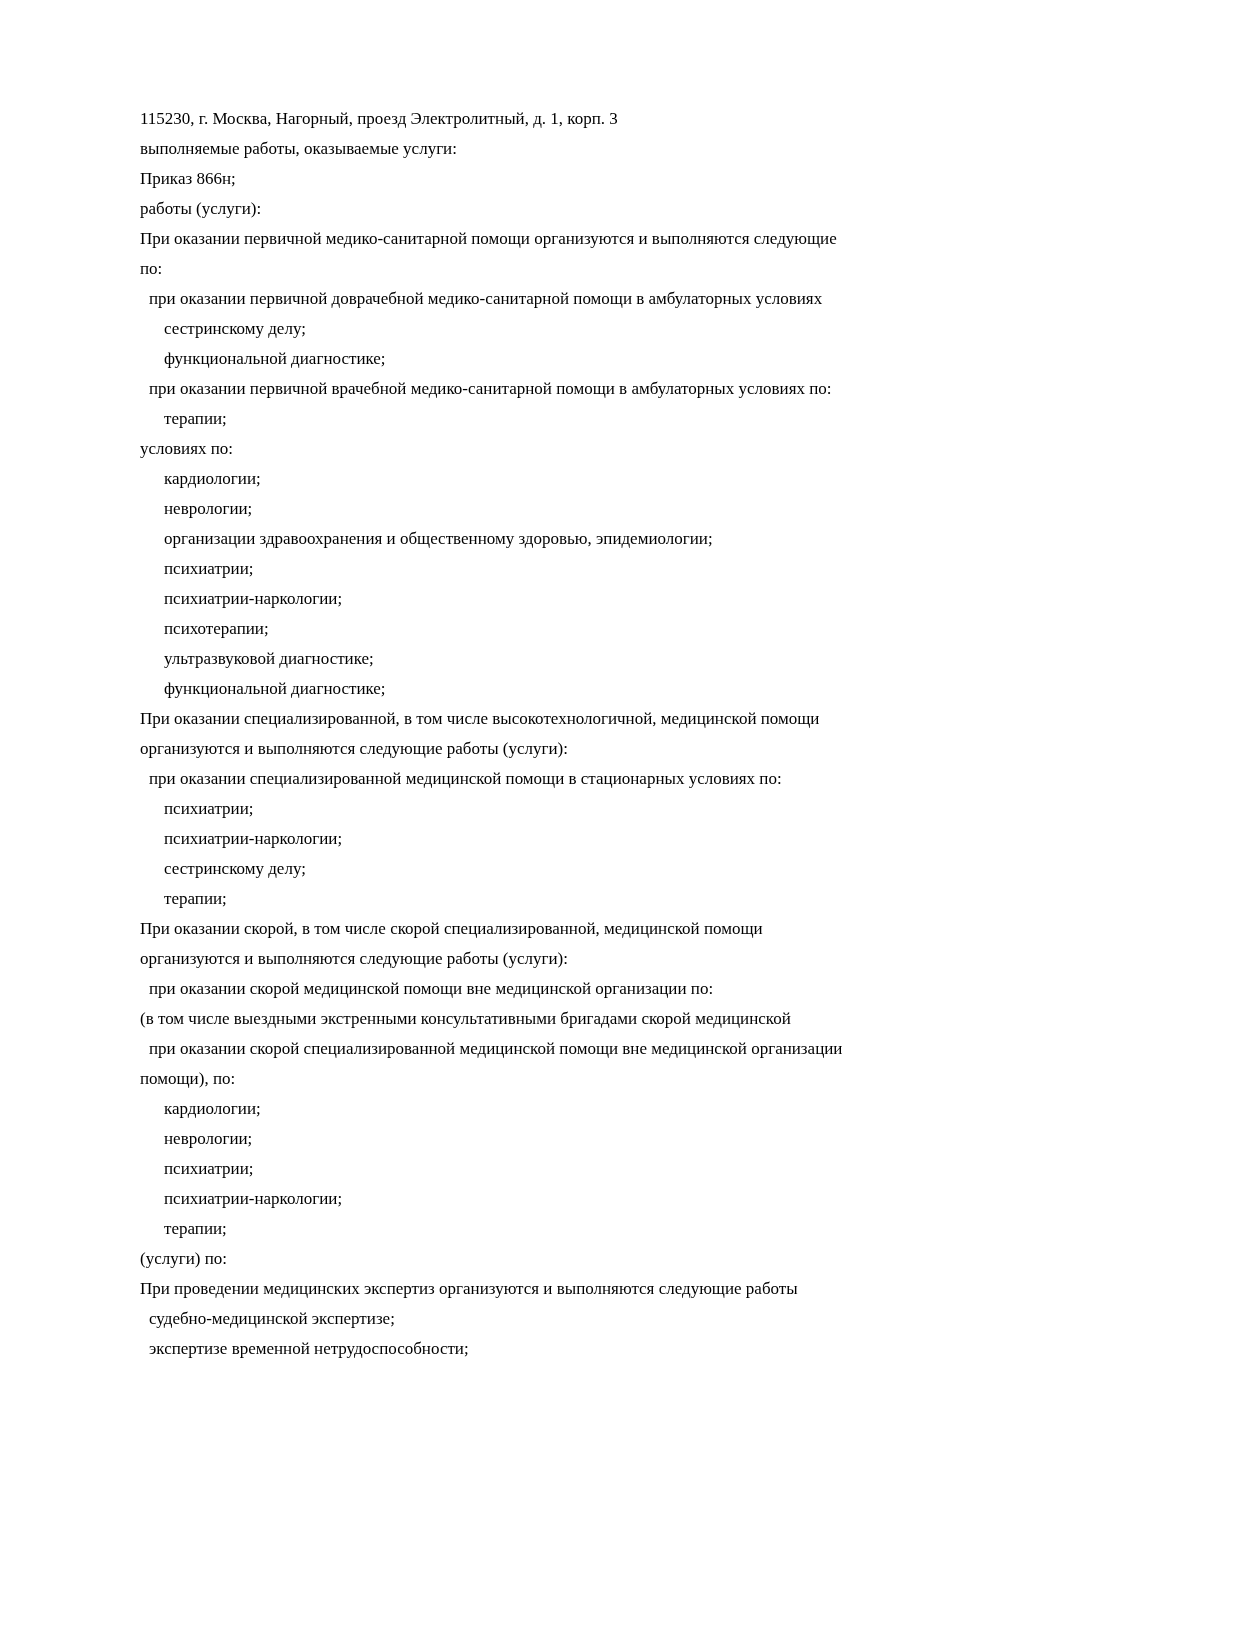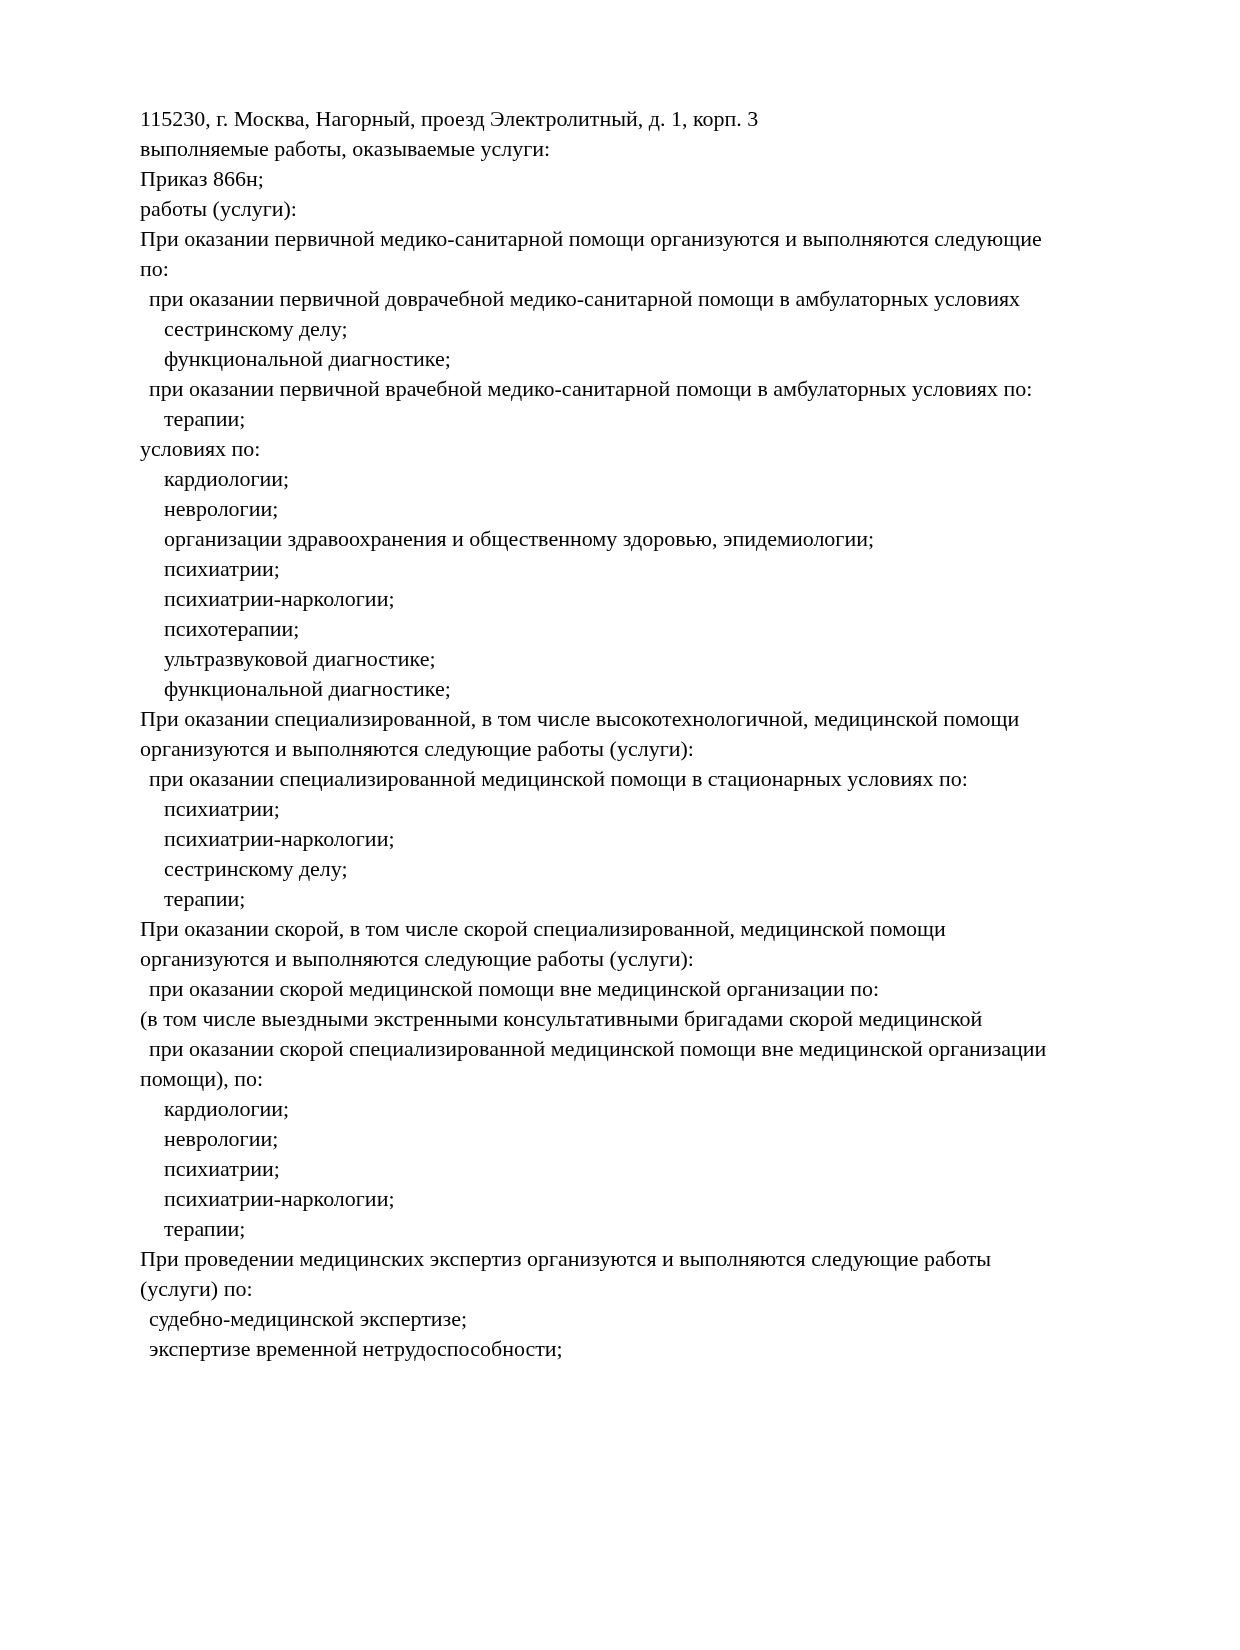--- a/index.html
+++ b/index.html
@@ -13,21 +13,21 @@
     overflow: hidden;
   }
   .doc-page {
     box-sizing: border-box;
     width: 1240px;
     height: 1650px;
     padding: 104px 80px 0 140px;
     background: #ffffff;
     color: #000000;
     font-family: "Liberation Serif", "DejaVu Serif", serif;
-    font-size: 22px;
+    font-size: 17px;
     line-height: 30px;
   }
   .doc-line {
     white-space: nowrap;
     height: 30px;
   }
   .doc-line.indent-0 { padding-left: 0; }
   .doc-line.indent-1 { padding-left: 9px; }
   .doc-line.indent-2 { padding-left: 24px; }
 </style>
@@ -67,18 +67,18 @@
       <div class="doc-line indent-0">организуются и выполняются следующие работы (услуги):</div>
       <div class="doc-line indent-1">при оказании скорой медицинской помощи вне медицинской организации по:</div>
       <div class="doc-line indent-0">(в том числе выездными экстренными консультативными бригадами скорой медицинской</div>
       <div class="doc-line indent-1">при оказании скорой специализированной медицинской помощи вне медицинской организации</div>
       <div class="doc-line indent-0">помощи), по:</div>
       <div class="doc-line indent-2">кардиологии;</div>
       <div class="doc-line indent-2">неврологии;</div>
       <div class="doc-line indent-2">психиатрии;</div>
       <div class="doc-line indent-2">психиатрии-наркологии;</div>
       <div class="doc-line indent-2">терапии;</div>
+      <div class="doc-line indent-0">(услуги) по:</div>
       <div class="doc-line indent-0">При проведении медицинских экспертиз организуются и выполняются следующие работы</div>
-      <div class="doc-line indent-0">(услуги) по:</div>
       <div class="doc-line indent-1">судебно-медицинской экспертизе;</div>
       <div class="doc-line indent-1">экспертизе временной нетрудоспособности;</div>
     </div>
 </div>
 
 </body></html>

